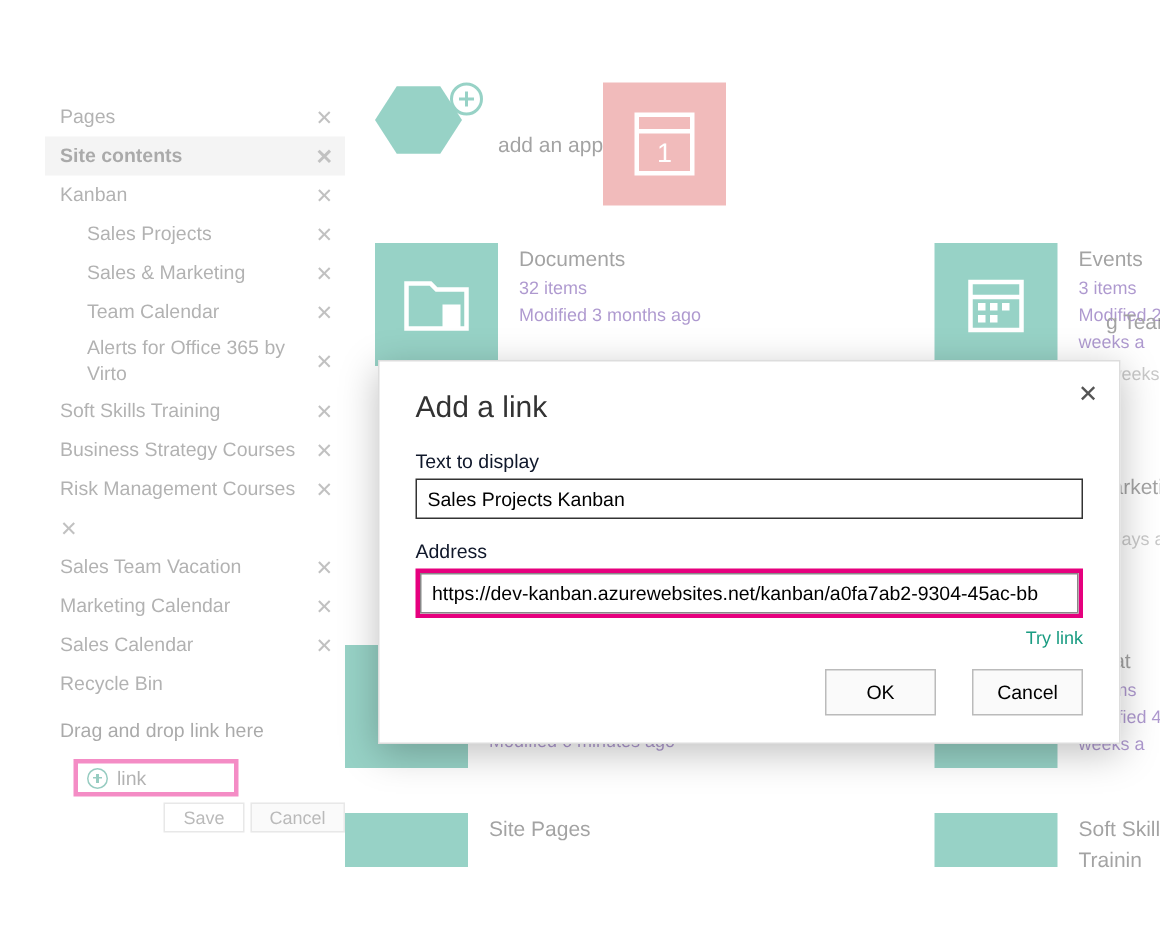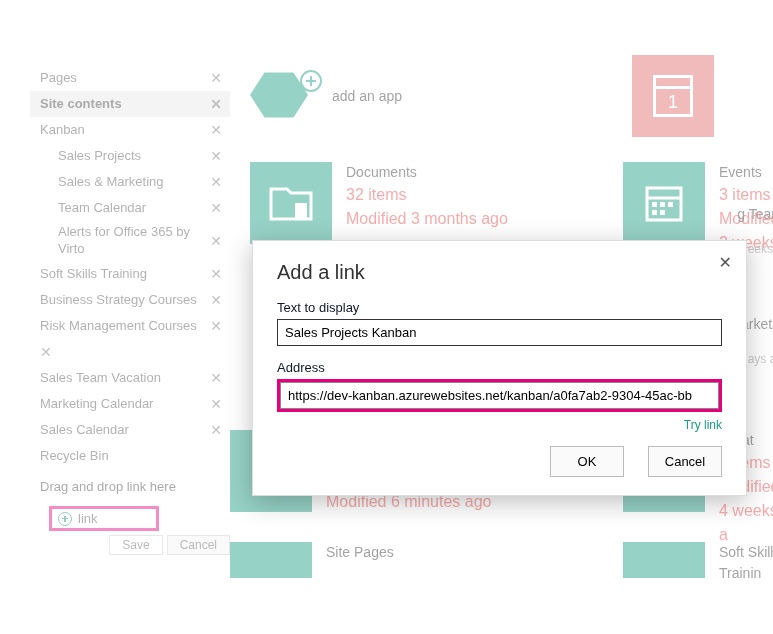--- a/index.html
+++ b/index.html
@@ -20,23 +20,23 @@
   .save-cancel button { font-size: 12px; padding: 2px 12px; border: 1px solid #ccc; background: #f4f4f4; color:#666; }
   .save-cancel .save { background:#fff; }
   .content { flex:1; padding-top: 55px; padding-left: 20px; position: relative; }
   .tile { display:flex; align-items:flex-start; width: 300px; }
   .tile.small { width: auto; }
   .tile-icon { width: 82px; height: 82px; background:#1a9c82; display:flex; align-items:center; justify-content:center; position:relative; flex-shrink:0; z-index: 0; }
   .tile-icon.red { background:#e16868; }
   .tile-icon svg { fill:#fff; }
   .tile-text { padding: 0 0 0 14px; font-size: 13px; color:#555; line-height: 1.5; }
   .tile-text .title { color:#333; font-weight: 400; font-size: 14px; }
-  .tile-text .meta { font-size: 16px; color: #ef4444; }
+  .tile-text .meta { font-size: 12px; color: #4c1d95; }
   .new-badge { display:inline-block; background:#48b04f; color:#fff; font-size:11px; padding:1px 6px; border-radius:1px; }
-  .row-top { display:flex; align-items:center; gap: 230px; margin-bottom: 25px; }
+  .row-top { display:flex; margin-bottom: 25px; }
   .addapp-icon { width: 68px; height: 52px; position:relative; }
   .addapp-icon .hex { width:58px; height:50px; background:#1a9c82; clip-path: polygon(25% 5%, 75% 5%, 100% 50%, 75% 95%, 25% 95%, 0% 50%); }
   .addapp-icon .pluscircle { position:absolute; right:-4px; top:0; width:22px; height:22px; border-radius:50%; background:#fff; border:2px solid #1a9c82; }
   .addapp-icon .pluscircle::before, .addapp-icon .pluscircle::after { content:""; position:absolute; background:#1a9c82; }
   .addapp-icon .pluscircle::before { left:4px; right:4px; top:8px; height:2px; }
   .addapp-icon .pluscircle::after { top:4px; bottom:4px; left:8px; width:2px; }
   .calendar-shape { width:40px; height:42px; border:3px solid #fff; position:relative; }
   .calendar-shape::before { content:""; position:absolute; top:8px; left:0; right:0; height:3px; background:#fff; }
   .events-tile { position:absolute; right:-10px; top:0; }
   

